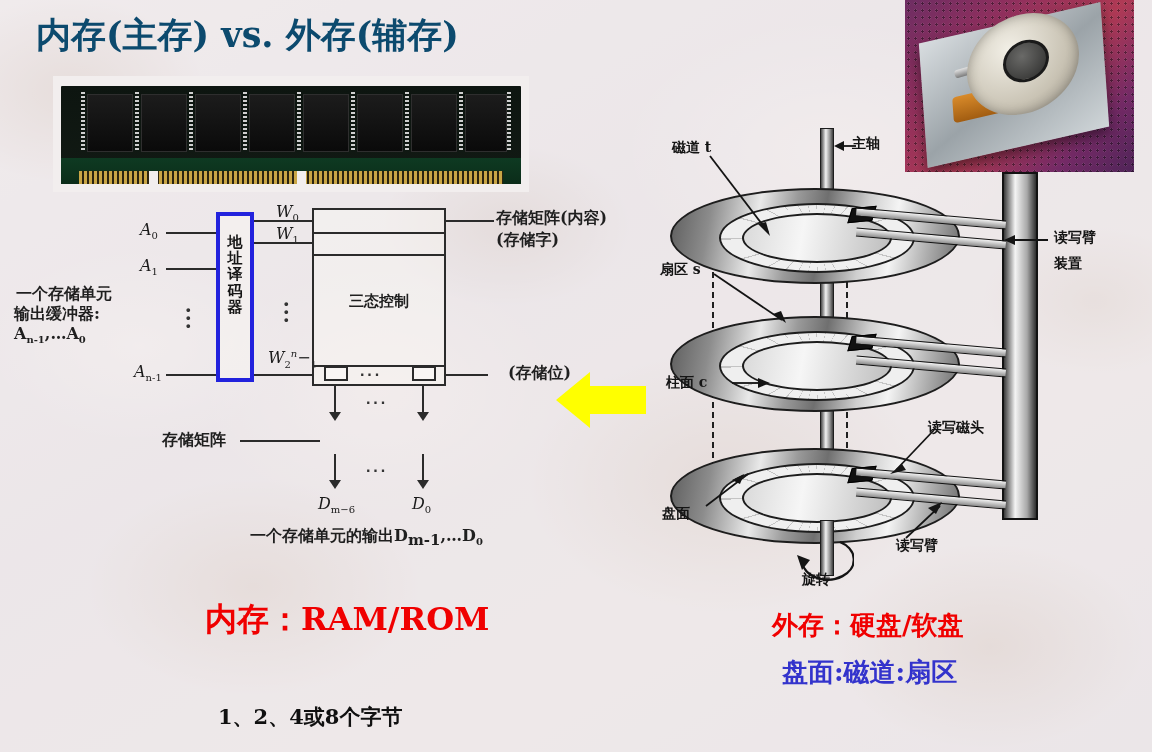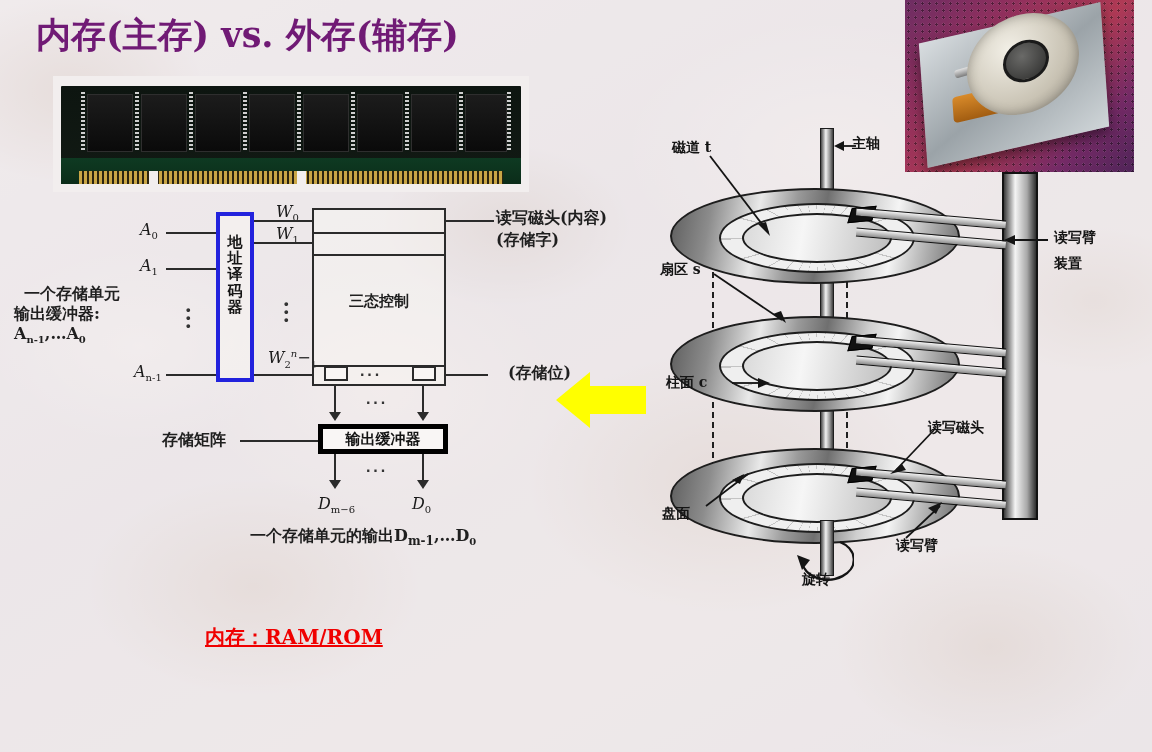--- a/index.html
+++ b/index.html
@@ -38,21 +38,21 @@
     background: rgba(240,236,238,0.62);
   }
   
   #title {
     position: absolute;
     left: 36px;
     top: 12px;
     font-family: "DejaVu Serif", "Liberation Serif", serif;
     font-weight: bold;
     font-size: 35px;
-    color: #701a75;
+    color: #0c4a6e;
     letter-spacing: 0px;
     white-space: nowrap;
   }
   
   #ram-photo {
     position: absolute;
     left: 53px;
     top: 76px;
     width: 476px;
     height: 116px;
@@ -362,21 +362,21 @@
     <div class="hdd-mesh"></div>
     <div class="hdd-body"></div>
     <div class="hdd-coil"></div>
     <div class="hdd-arm"></div>
     <div class="hdd-platter"></div>
     <div class="hdd-hub"></div>
   </div>
 
   <div id="mem-diagram">
 
-    <div class="cnlabel" style="left:24px; top:88px;">一个存储单元</div>
+    <div class="cnlabel" style="left:16px; top:88px;">一个存储单元</div>
     <div class="cnlabel" style="left:14px; top:108px;">输出缓冲器:</div>
     <div class="cnlabel" style="left:14px; top:128px; font-family:'DejaVu Serif',serif;">A<sub style="font-size:10px">n-1</sub>,…A<sub style="font-size:10px">0</sub></div>
 
     <div class="blabel" style="left:140px; top:24px;">A<sub>0</sub></div>
     <div class="blabel" style="left:140px; top:60px;">A<sub>1</sub></div>
     <div class="blabel" style="left:134px; top:166px;">A<sub>n-1</sub></div>
 
     <div class="mline" style="left:166px; top:36px; width:52px;"></div>
     <div class="mline" style="left:166px; top:72px; width:52px;"></div>
     <div class="mline" style="left:166px; top:178px; width:52px;"></div>
@@ -399,47 +399,46 @@
       <div class="mrow" style="top:44px;"></div>
       <div class="mrow" style="top:155px;"></div>
     </div>
     <div id="matrix-label">三态控制</div>
 
     <div class="bitcell" style="left:324px; top:170px;"></div>
     <div class="bitcell" style="left:412px; top:170px;"></div>
     <div class="dots" style="left:360px; top:170px;">···</div>
 
     <div class="mline" style="left:446px; top:24px; width:48px;"></div>
-    <div class="cnlabel" style="left:496px; top:12px;">读写磁头(内容)</div>
+    <div class="cnlabel" style="left:496px; top:12px;">存储矩阵(内容)</div>
     <div class="cnlabel" style="left:496px; top:34px;">(存储字)</div>
 
     <div class="mline" style="left:446px; top:178px; width:42px;"></div>
     <div class="cnlabel" style="left:508px; top:167px;">(存储位)</div>
 
     <div class="mline v" style="left:334px; top:190px; height:28px;"></div>
     <div class="arrow-down" style="left:329px; top:216px;"></div>
     <div class="mline v" style="left:422px; top:190px; height:28px;"></div>
     <div class="arrow-down" style="left:417px; top:216px;"></div>
     <div class="dots" style="left:366px; top:198px;">···</div>
 
     <div class="cnlabel" style="left:162px; top:234px;">存储矩阵</div>
     <div class="mline" style="left:240px; top:244px; width:80px;"></div>
 
-    <div id="buffer-box">输出缓冲器</div>
 
     <div class="mline v" style="left:334px; top:258px; height:28px;"></div>
     <div class="arrow-down" style="left:329px; top:284px;"></div>
     <div class="mline v" style="left:422px; top:258px; height:28px;"></div>
     <div class="arrow-down" style="left:417px; top:284px;"></div>
     <div class="dots" style="left:366px; top:266px;">···</div>
 
     <div class="blabel" style="left:318px; top:298px;">D<sub>m−6</sub></div>
     <div class="blabel" style="left:412px; top:298px;">D<sub>0</sub></div>
 
-    <div class="cnlabel" style="left:250px; top:330px; font-size:16px;">一个存储单元的输出D<sub style="font-size:12px">m-1</sub>,…D<sub style="font-size:10px">0</sub></div>
+    <div class="cnlabel" style="left:250px; top:330px; font-size:16px;">一个存储单元的输出D<sub style="font-size:15px">m-1</sub>,…D<sub style="font-size:10px">0</sub></div>
   </div>
 
   <svg id="yellow-arrow" viewBox="0 0 90 60">
     <polygon points="0,30 34,2 34,16 90,16 90,44 34,44 34,58" fill="#ffff00"></polygon>
   </svg>
 
   <div id="disk-diagram">
 
     <div class="spindle" style="left:170px; top:0px; height:428px;"></div>
 
@@ -524,16 +523,19 @@
     <div class="dlabel" style="left:152px; top:442px;">旋转</div>
 
     <div class="dlabel" style="left:404px; top:100px;">读写臂</div>
     <div class="dlabel" style="left:404px; top:126px;">装置</div>
     <svg style="position:absolute; left:352px; top:104px; width:48px; height:16px;" viewBox="0 0 48 16">
       <line x1="46" y1="8" x2="10" y2="8" stroke="#141414" stroke-width="1.8"></line>
       <polygon points="2,8 13,3 13,13" fill="#141414"></polygon>
     </svg>
   </div>
 
-  <div class="cap red" style="left:205px; top:624px; font-size:20px;text-decoration:underline;">内存：RAM/ROM</div>
-
+  <div class="cap red" style="left:205px; top:598px; font-size:32px;">内存：RAM/ROM</div>
+  <div class="cap black" style="left:218px; top:703px; font-size:21px;">1、2、4或8个字节</div>
+
+  <div class="cap red" style="left:772px; top:608px; font-size:26px;">外存：硬盘/软盘</div>
+  <div class="cap blue" style="left:782px; top:655px; font-size:26px;">盘面:磁道:扇区</div>
 
 </div>
 
 </body></html>

